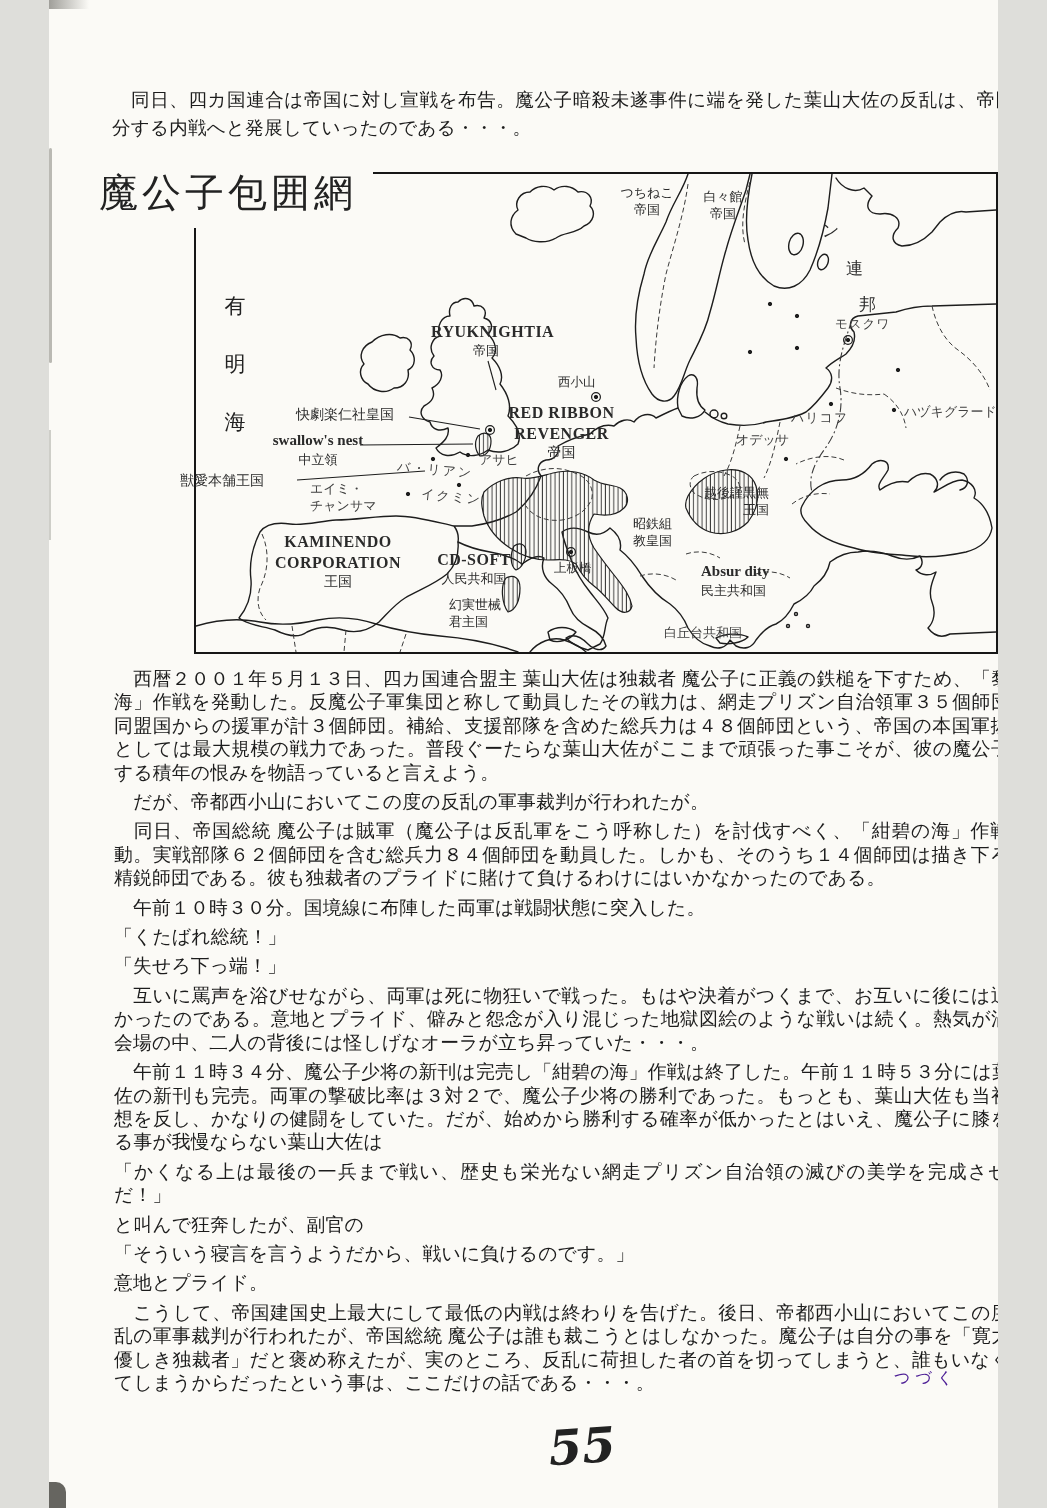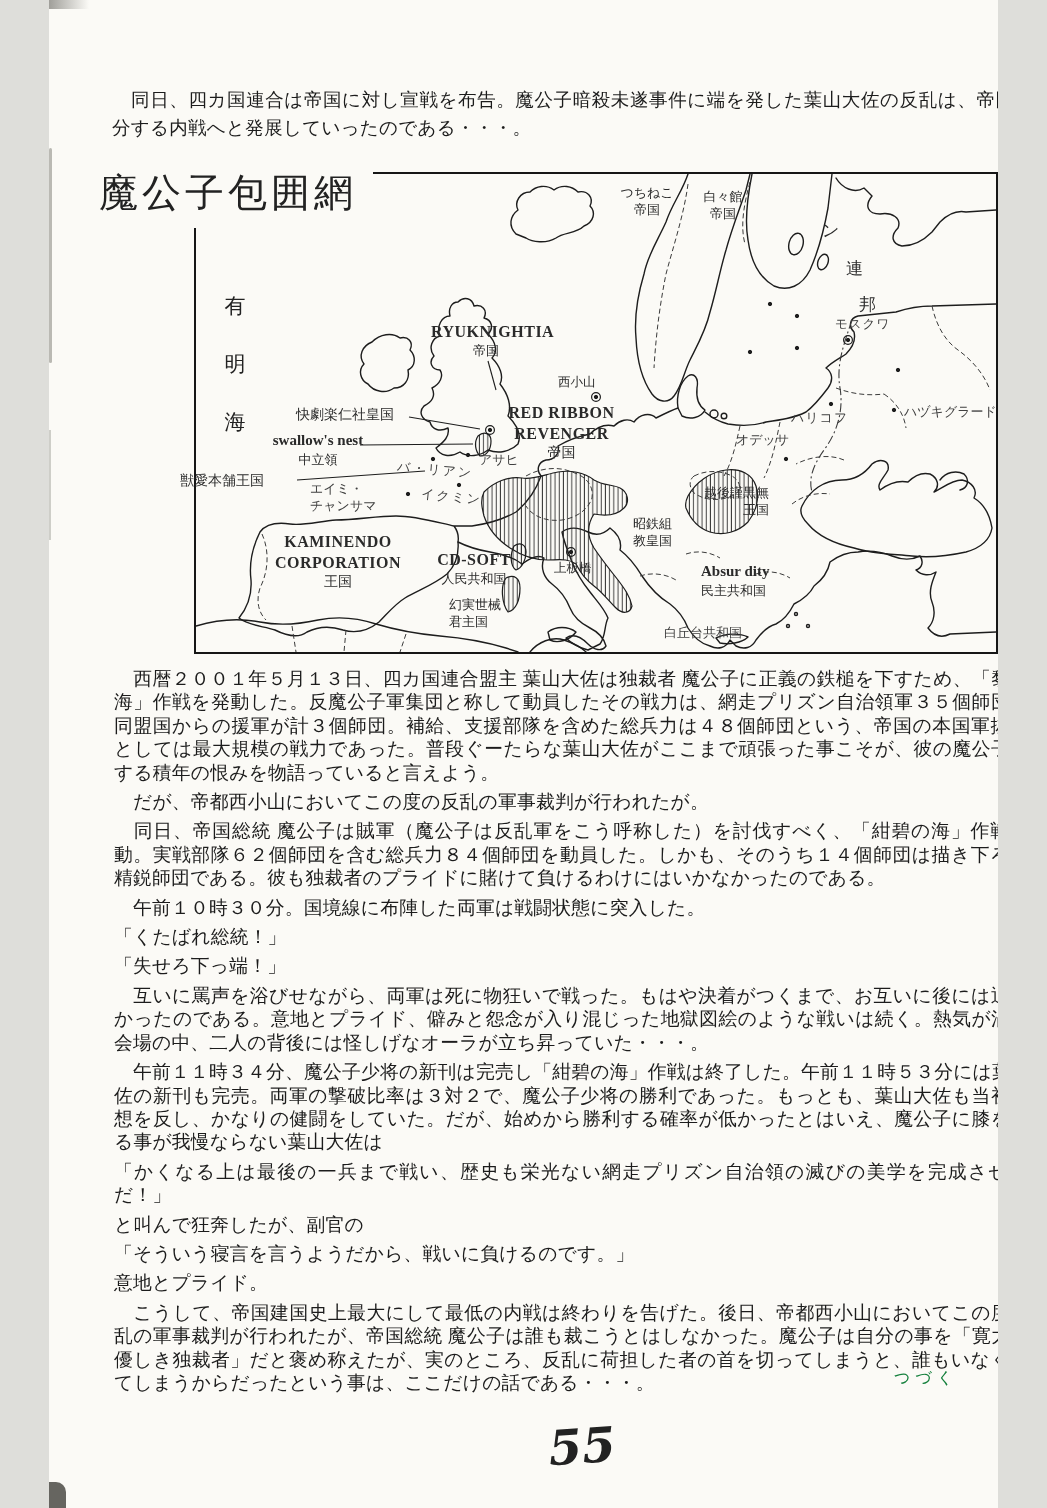--- a/index.html
+++ b/index.html
@@ -47,21 +47,21 @@
   }
 
   .body-text{
     position:absolute;left:59px;top:661px;width:947px;
     font-size:18.8px;line-height:23.4px;text-align:justify;letter-spacing:.2px;
   }
   .body-text p{margin:6px;}
 
   .tbc{
     position:absolute;left:845px;top:1368px;
-    font-size:16px;letter-spacing:5px;color:#15803d;
+    font-size:16px;letter-spacing:5px;color:#4c1d95;
   }
   .pagenum{
     position:absolute;left:468px;top:1418px;width:130px;text-align:center;
     font-family:"DejaVu Serif",serif;font-style:italic;font-weight:bold;
     font-size:48px;color:#222;transform:rotate(-4deg);
   }
 </style>
 </head>
 <body>
 

